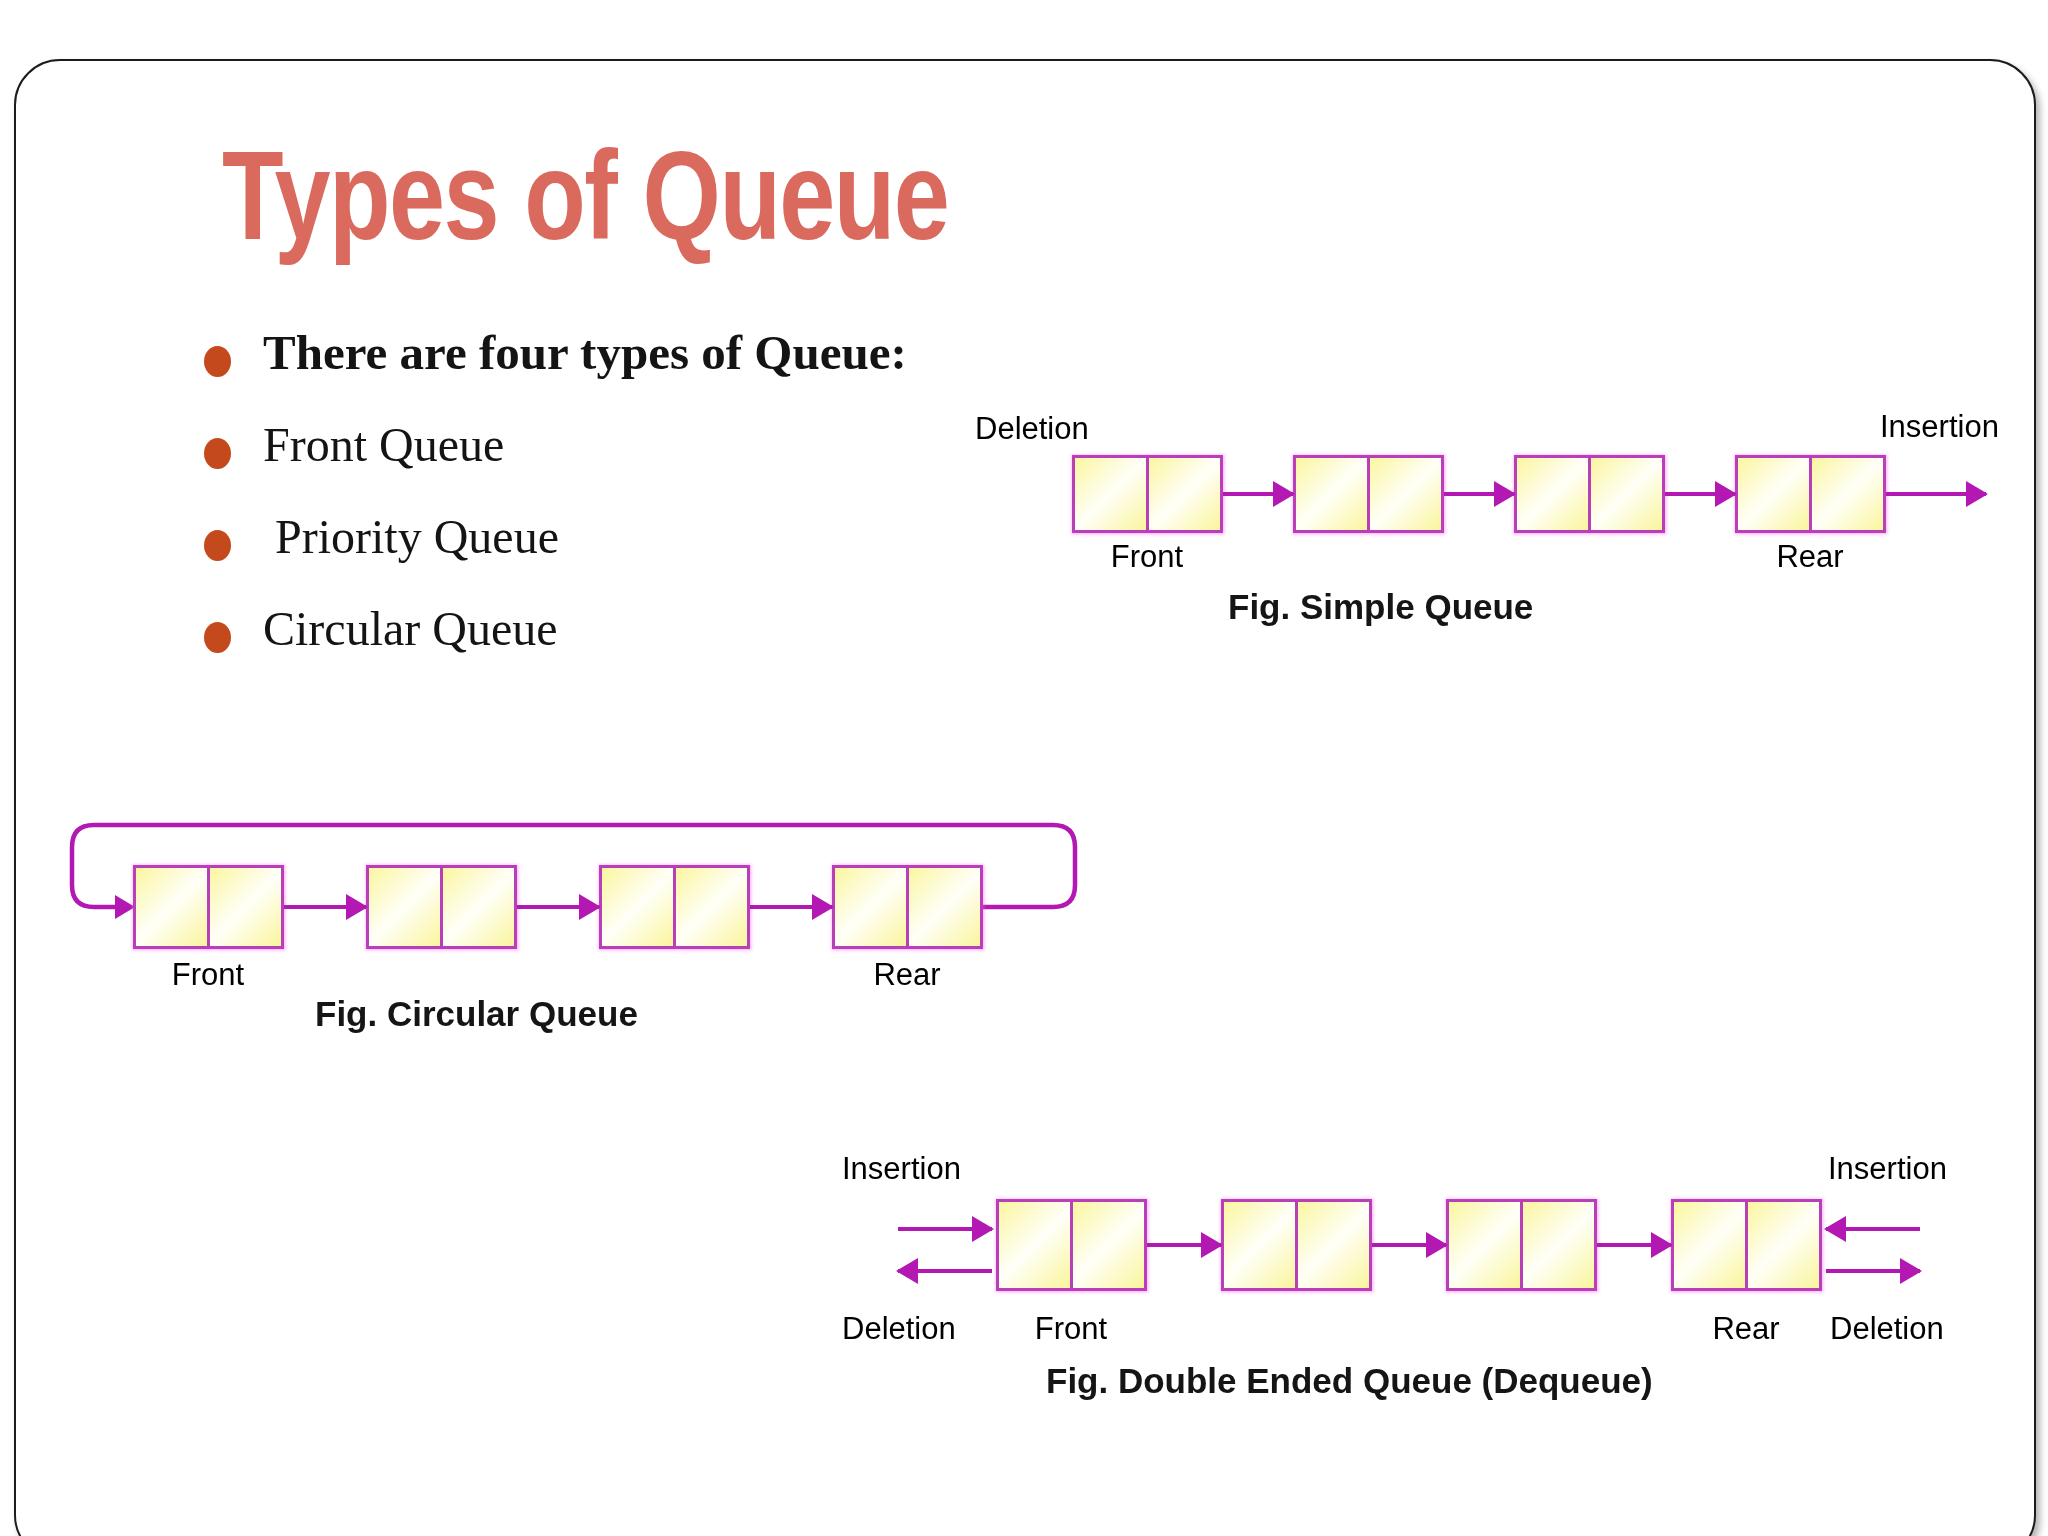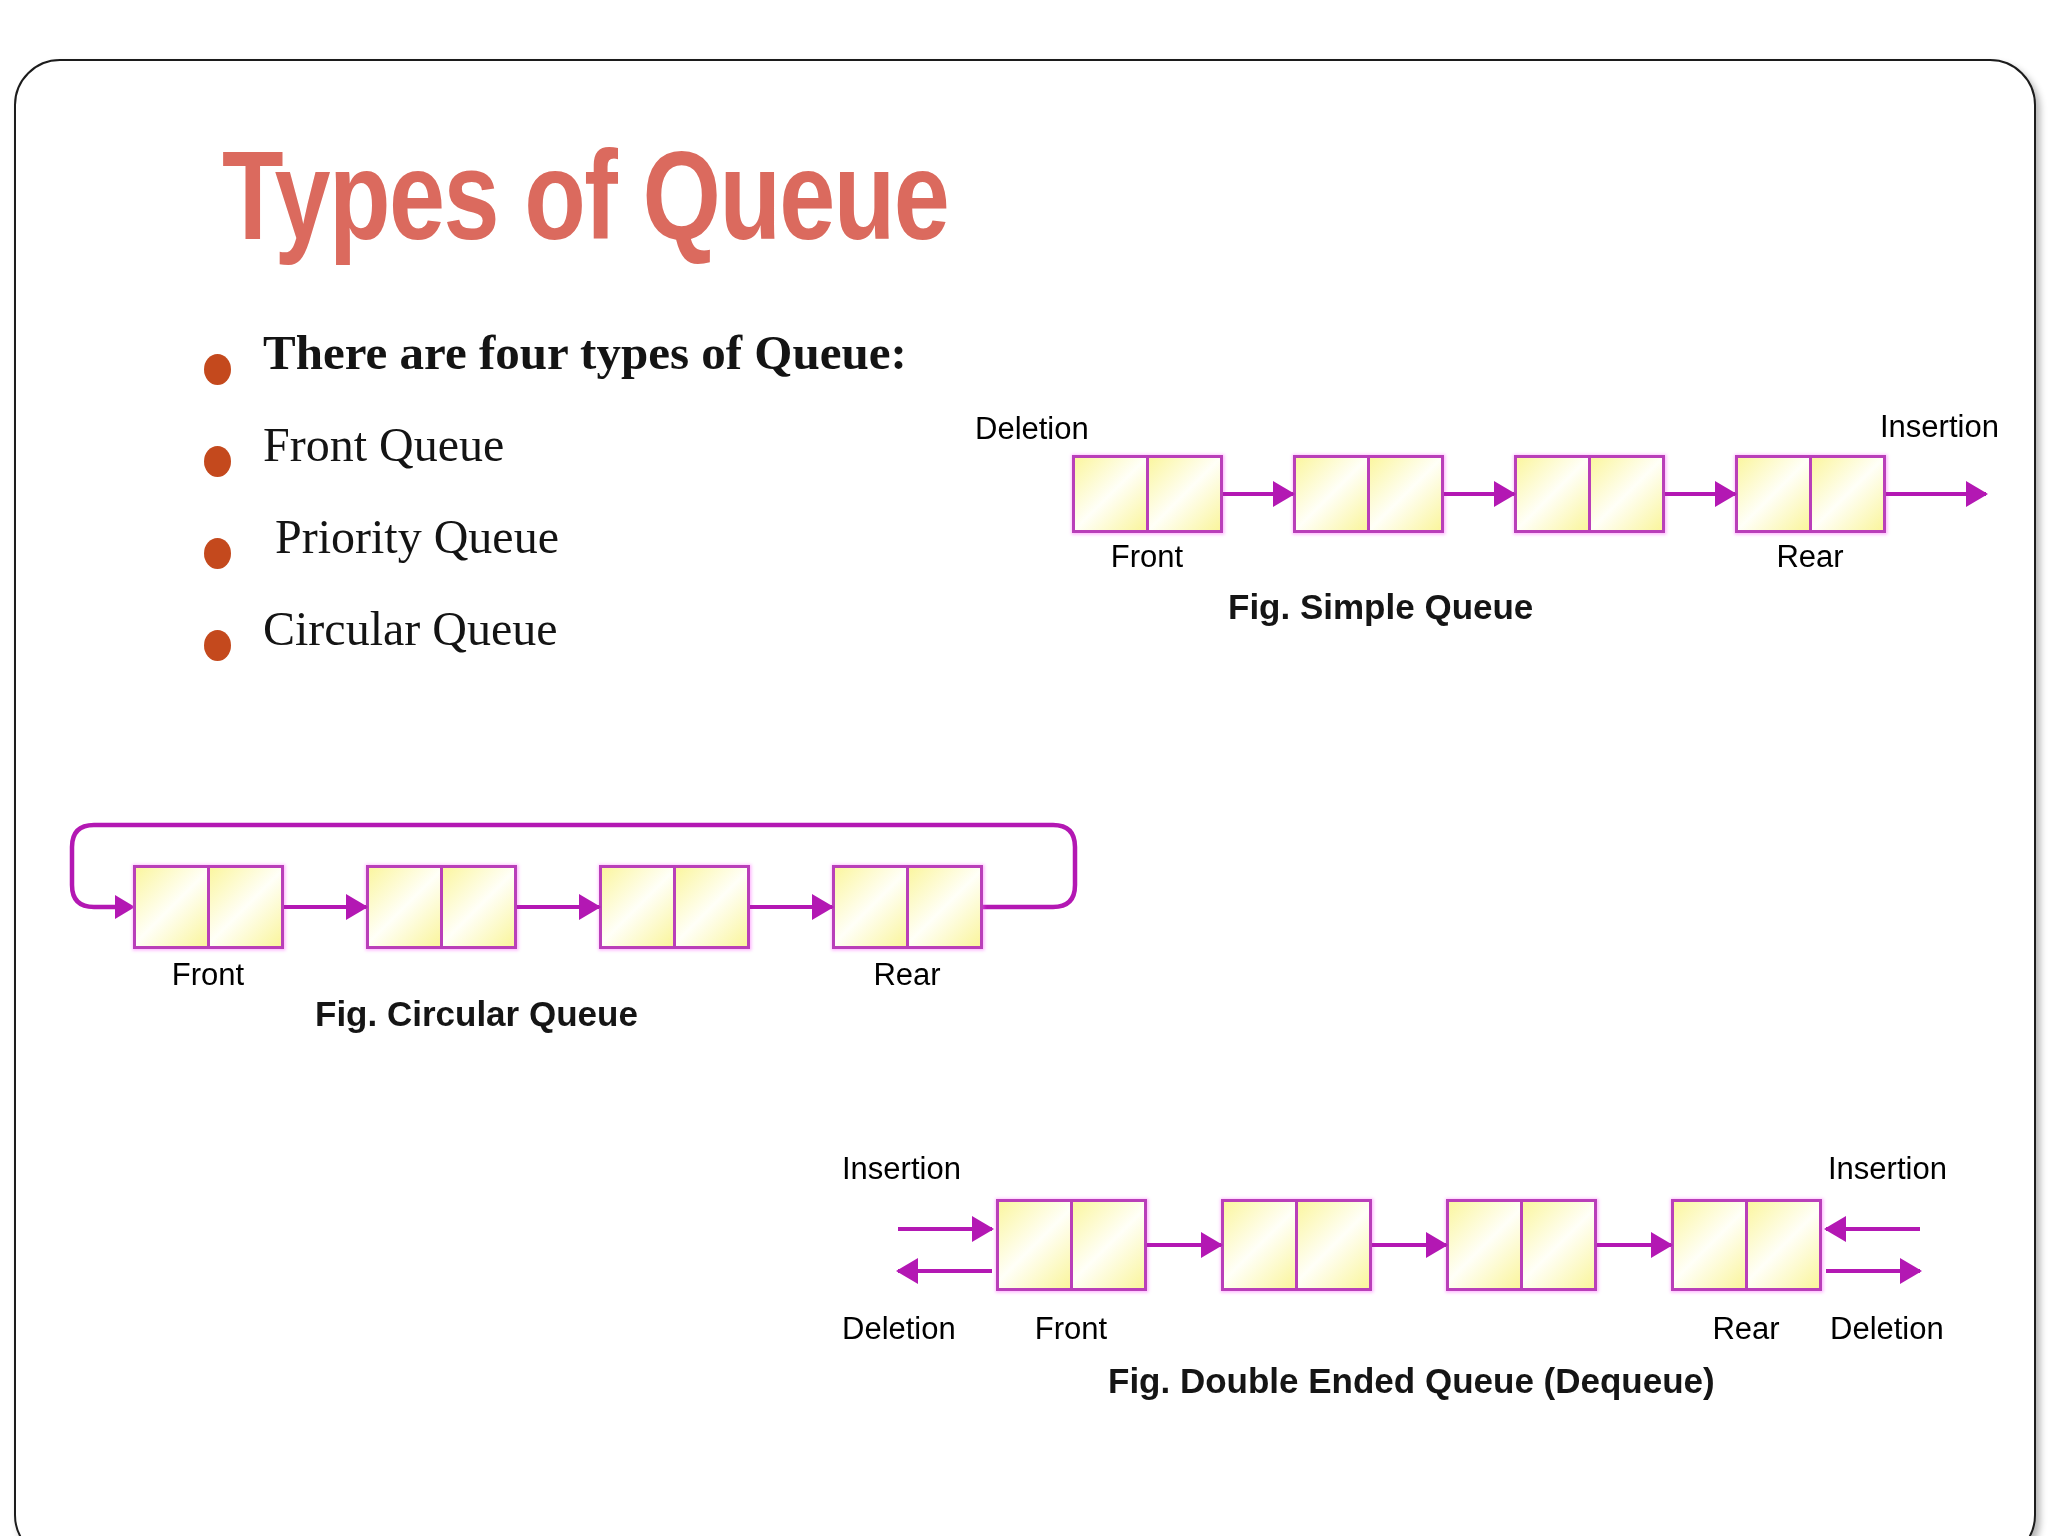--- a/index.html
+++ b/index.html
@@ -16,21 +16,21 @@
   
   .title {
     position:absolute; left:222px; top:84px;
     font-size:126px; font-weight:bold; letter-spacing:-2px; line-height:1.1;
     color:var(--title); white-space:nowrap;
     transform:scaleX(0.80); transform-origin:left top;
   }
   
   .bullets { position:absolute; left:204px; top:278px; list-style:none; margin:0; padding:0; }
   .bullets li {
-    display:flex; align-items:flex-end; margin-bottom:28px;
+    display:flex; align-items:center; margin-bottom:28px;
     font-family:"Liberation Serif", serif; font-size:48px; line-height:64px; color:#141414;
   }
   .bullets li.b { font-weight:bold; font-size:49px; }
   .dot { flex:none; width:27px; height:31px; border-radius:50%; background:var(--bullet); margin:16px 32px 0 0; }
   .pad { padding-left:12px; }
   
   .dlabel { position:absolute; font-size:31px; color:#000000; white-space:nowrap; }
   .dlabel.center { text-align:center; width:140px; }
   .caption { position:absolute; font-size:35px; font-weight:bold; color:#151515; text-align:left; white-space:nowrap; }
   
@@ -177,14 +177,14 @@
       </div>
     </div>
 
   <div class="dlabel" style="left:1828px; top:1108px;">Insertion</div>
   <div class="abs-link arrow-l" style="left:1826px; top:1184px; width:94px;"></div>
   <div class="abs-link arrow-r" style="left:1826px; top:1226px; width:94px;"></div>
   <div class="dlabel" style="left:1830px; top:1268px;">Deletion</div>
 
   <div class="dlabel center" style="left:1001px; top:1268px;">Front</div>
   <div class="dlabel center" style="left:1676px; top:1268px;">Rear</div>
-  <div class="caption" style="left:1108px; top:1318px; width:600px;">Fig. Double Ended Queue (Dequeue)</div>
+  <div class="caption" style="left:1046px; top:1318px; width:600px;">Fig. Double Ended Queue (Dequeue)</div>
 </div>
 
 </body></html>

